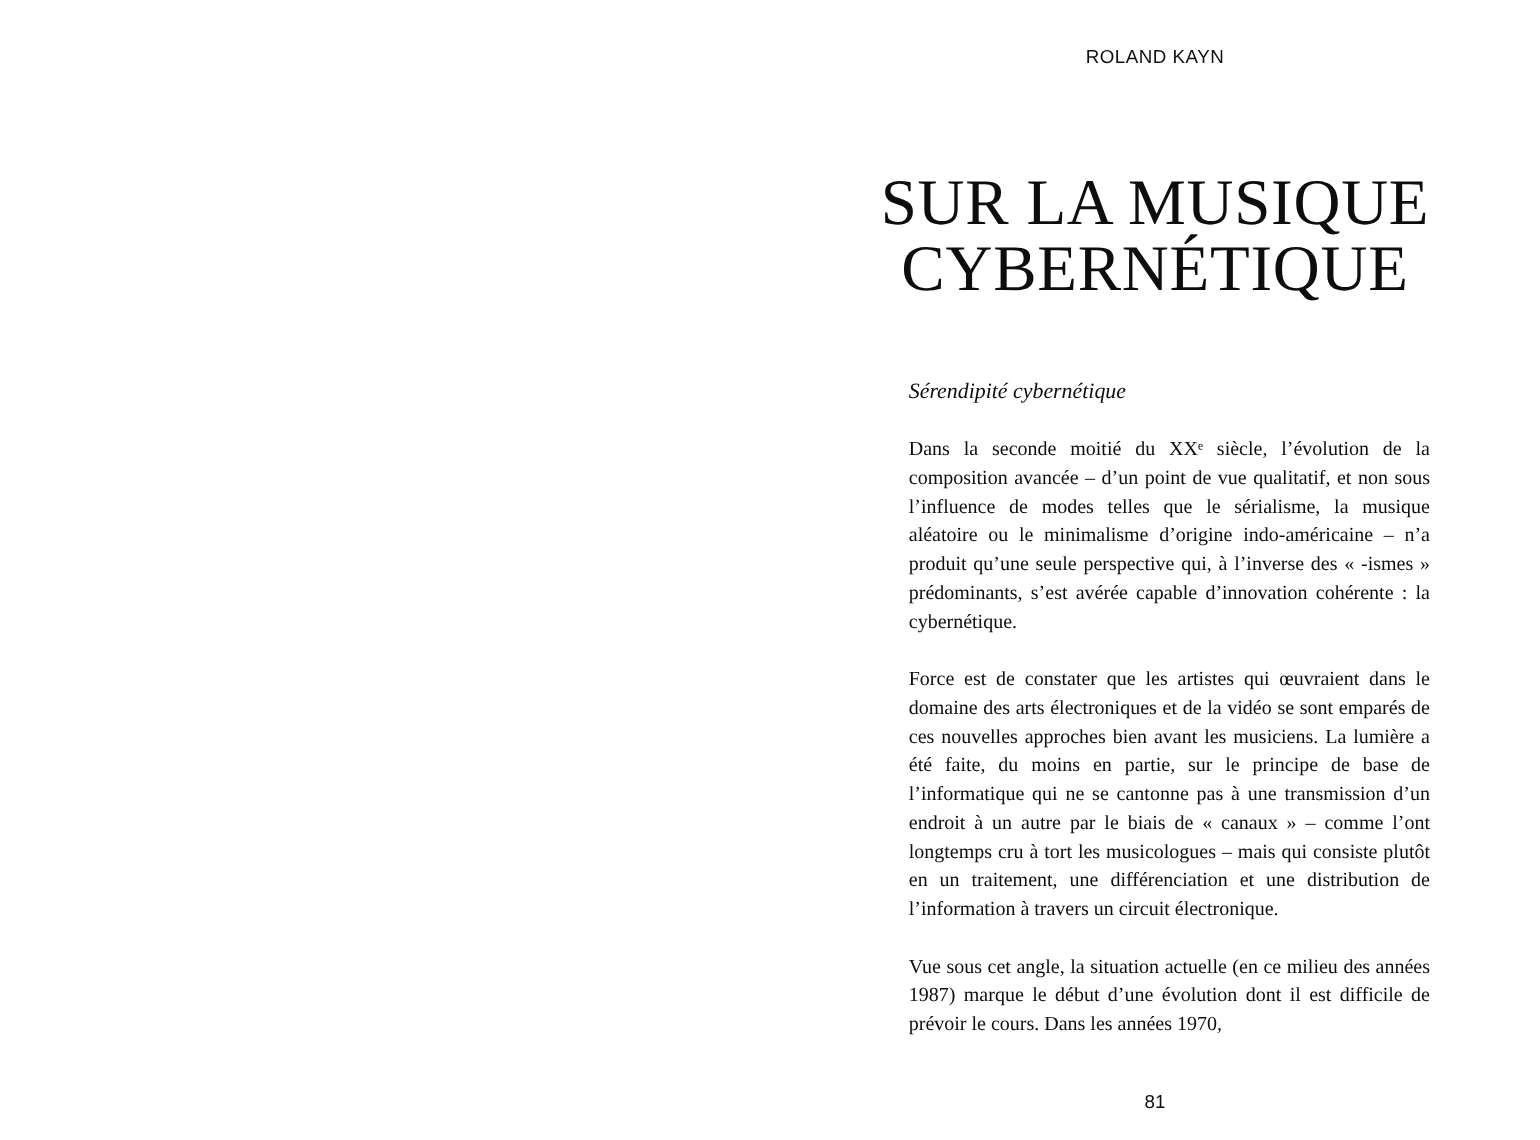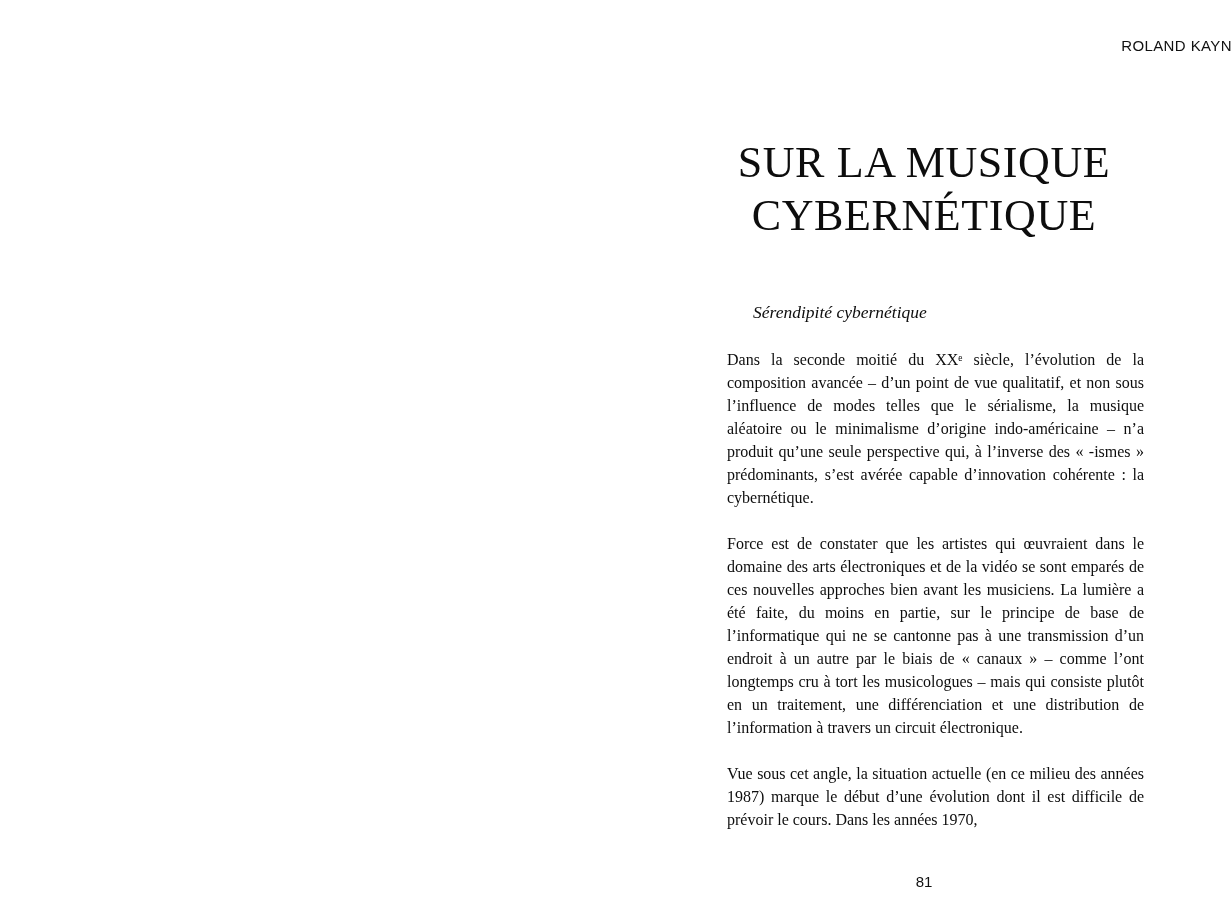--- a/index.html
+++ b/index.html
@@ -27,50 +27,49 @@
     position: absolute;
     left: 616px; top: 0;
     width: 616px; height: 912px;
     background: #ffffff;
   }
   .running-head {
     position: absolute;
     top: 37px;
     left: 0;
     width: 100%;
-    text-align: right;
+    text-align: center;
     font-family: "Liberation Sans", sans-serif;
     font-size: 15px;
     letter-spacing: 0.4px;
     color: #111111;
   }
   .chapter-title {
     position: absolute;
     top: 136px;
     left: 0;
     width: 100%;
     text-align: center;
     font-family: "Liberation Serif", serif;
     font-weight: 500;
-    font-size: 44px;
+    font-size: 52px;
     line-height: 53px;
     letter-spacing: 0.6px;
     color: #0d0d0d;
   }
   .text-column {
     position: absolute;
     left: 111px;
     top: 301px;
     width: 417px;
   }
   .section-subtitle {
     font-style: italic;
     font-size: 17.5px;
     line-height: 23px;
-    margin-left: 26px;
     margin-bottom: 24px;
     color: #0d0d0d;
   }
   .body-text p {
     font-size: 16px;
     line-height: 23px;
     text-align: justify;
     margin-bottom: 23px;
     color: #0d0d0d;
     hyphens: auto;

